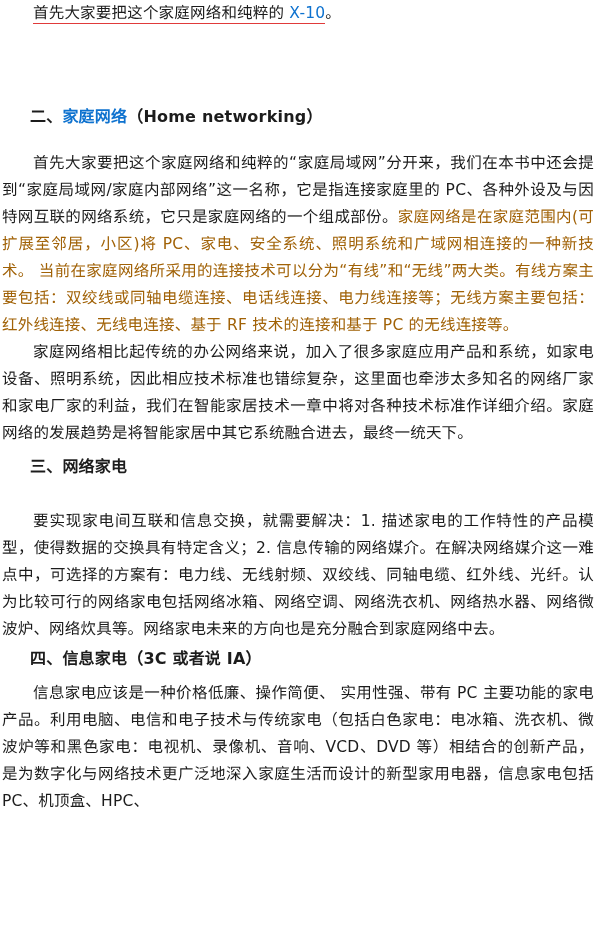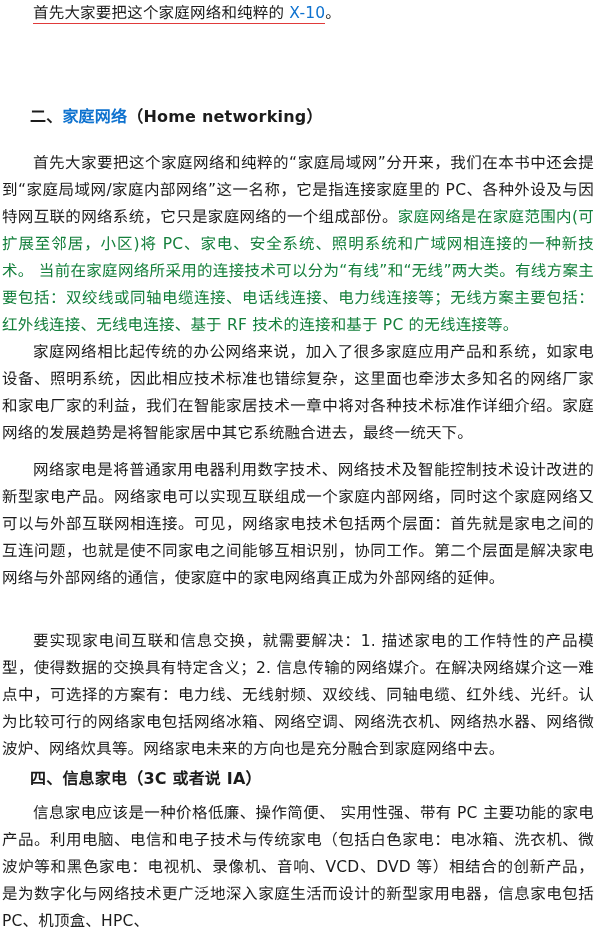--- a/index.html
+++ b/index.html
@@ -46,46 +46,46 @@
   .blue {
     color: #0e72cf;
     text-align: right;
   }
   a.link {
     color: #0e72cf;
     text-decoration: none;
     cursor: pointer;
   }
   .red {
-    color: #15803d;
+    color: #a16207;
   }
   #h-home  { margin-top: 76px; }
   #p1      { margin-top: 20px; }
   #p2      { }
   #h-net   { margin-top: 6px;  }
   #p3      { margin-top: 10px; }
-  #p4      { margin-top: 36px; }
+  #p4      { margin-top: 28px; }
   #h-info  { margin-top: 2px;  }
   #p5      { margin-top: 8px;  }
 </style>
 </head>
 <body>
 
 <div class="page">
 
   <p class="body lead"><span class="u-red"><span>首先大家要把这个家庭网络和纯粹的 </span><a class="link">X-10</a></span><span>。</span></p>
 
   <h2 class="sec" id="h-home"><span>二、</span><span class="blue">家庭网络</span><span>（Home networking）</span></h2>
 
   <p class="body" id="p1"><span>首先大家要把这个家庭网络和纯粹的“家庭局域网”分开来，我们在本书中还会提到“家庭局域网/家庭内部网络”这一名称，它是指连接家庭里的 PC、各种外设及与因特网互联的网络系统，它只是家庭网络的一个组成部份。</span><span class="red">家庭网络是在家庭范围内(可扩展至邻居，小区)将 PC、家电、安全系统、照明系统和广域网相连接的一种新技术。 当前在家庭网络所采用的连接技术可以分为“有线”和“无线”两大类。有线方案主要包括：双绞线或同轴电缆连接、电话线连接、电力线连接等；无线方案主要包括：红外线连接、无线电连接、基于 RF 技术的连接和基于 PC 的无线连接等。</span></p>
 
   <p class="body" id="p2">家庭网络相比起传统的办公网络来说，加入了很多家庭应用产品和系统，如家电设备、照明系统，因此相应技术标准也错综复杂，这里面也牵涉太多知名的网络厂家和家电厂家的利益，我们在智能家居技术一章中将对各种技术标准作详细介绍。家庭网络的发展趋势是将智能家居中其它系统融合进去，最终一统天下。</p>
 
+  <h2 class="sec" id="h-net">三、网络家电</h2>
 
-  <p class="body" id="p3">网络家电是将普通家用电器利用数字技术、网络技术及智能控制技术设计改进的新型家电产品。网络家电可以实现互联组成一个家庭内部网络，同时这个家庭网络又可以与外部互联网相连接。可见，网络家电技术包括两个层面：首先就是家电之间的互连问题，也就是使不同家电之间能够互相识别，协同工作。第二个层面是解决家电网络与外部网络的通信，使家庭中的家电网络真正成为外部网络的延伸。</p>
 
   <p class="body" id="p4">要实现家电间互联和信息交换，就需要解决：1. 描述家电的工作特性的产品模型，使得数据的交换具有特定含义；2. 信息传输的网络媒介。在解决网络媒介这一难点中，可选择的方案有：电力线、无线射频、双绞线、同轴电缆、红外线、光纤。认为比较可行的网络家电包括网络冰箱、网络空调、网络洗衣机、网络热水器、网络微波炉、网络炊具等。网络家电未来的方向也是充分融合到家庭网络中去。</p>
 
   <h2 class="sec" id="h-info">四、信息家电（3C 或者说 IA）</h2>
 
   <p class="body" id="p5"><span>信息家电应该是一种价格低廉、操作简便、 实用性强、带有 PC 主要功能的家电产品。利用电脑、电信和电子技术与传统家电（包括白色家电：电冰箱、洗衣机、微波炉等和黑色家电：电视机、录像机、音响、VCD、DVD 等）相结合的创新产品， 是为数字化与网络技术更广泛地深入家庭生活而设计的新型家用电器，信息家电包括 PC、机顶盒、HPC、</span></p>
 
 </div>
 
 </body></html>

